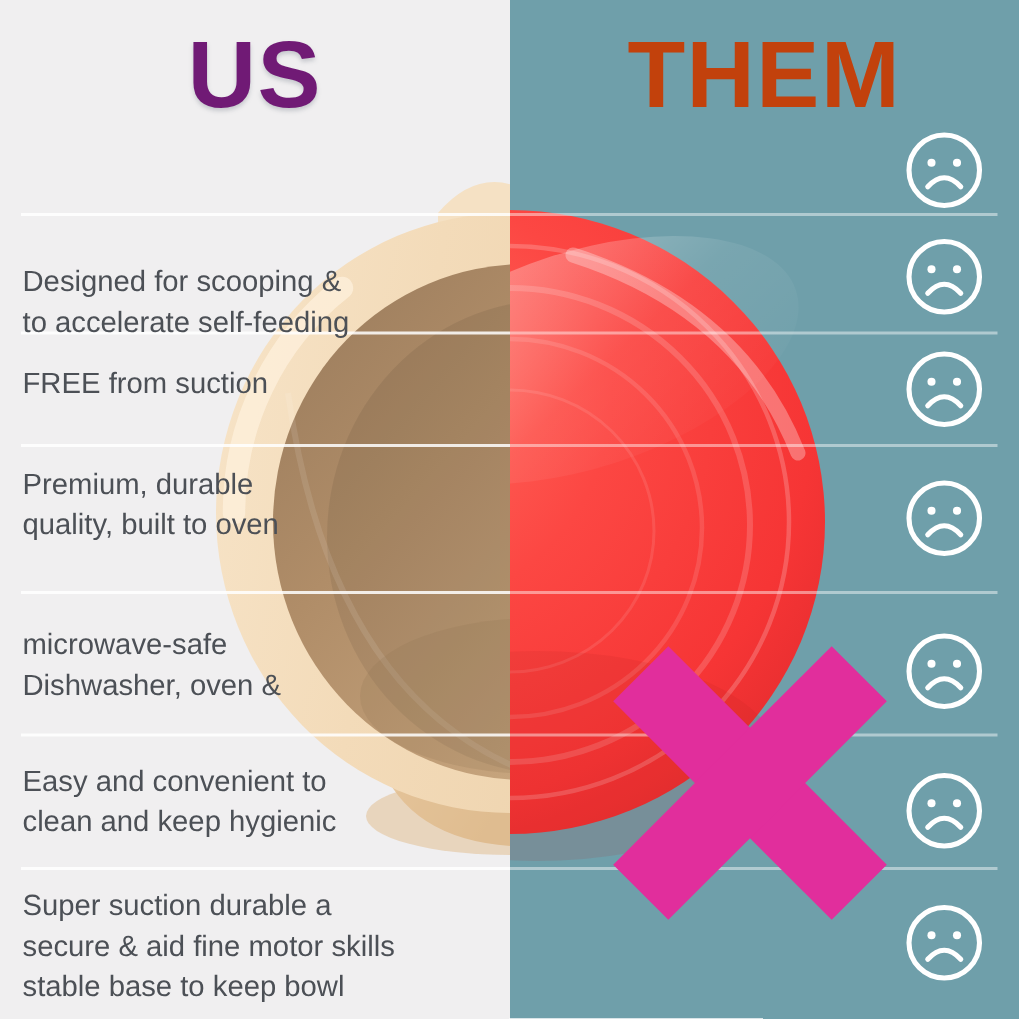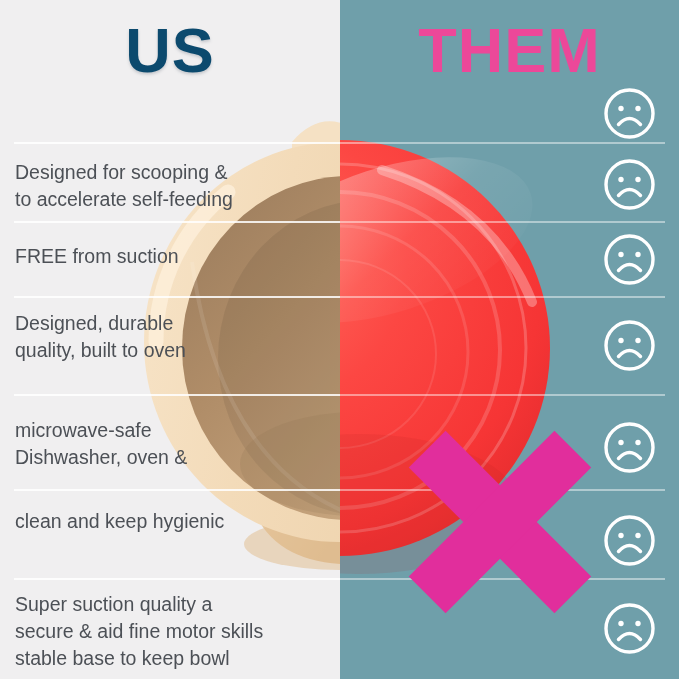--- a/index.html
+++ b/index.html
@@ -42,27 +42,27 @@
     height: 76px;
     line-height: 76px;
     font-size: 63px;
     font-weight: bold;
     letter-spacing: 1px;
     text-align: center;
   }
   #heading-us {
     left: 0;
     width: 340px;
-    color: #0c4a6e;
+    color: #701a75;
     text-shadow: 0 2px 3px rgba(120,130,140,0.35);
   }
   #heading-them {
     left: 340px;
     width: 339px;
-    color: #ec4899;
+    color: #c2410c;
   }
 
   
   .divider {
     position: absolute;
     left: 0;
     width: 679px;
     height: 2px;
     pointer-events: none;
   }
@@ -234,45 +234,46 @@
   </div>
   <div class="divider" style="top:489px">
     <span class="seg-left"></span>
     <span class="seg-right"></span>
   </div>
   <div class="divider" style="top:578px">
     <span class="seg-left"></span>
     <span class="seg-right"></span>
   </div>
 
-  <div class="feature" style="top:159px">
+  <div class="feature" style="top:175px">
     <span class="line">Designed for scooping &amp;</span>
     <span class="line">to accelerate self-feeding</span>
   </div>
 
   <div class="feature" style="top:243px">
     <span class="line">FREE from suction</span>
   </div>
 
   <div class="feature" style="top:310px">
-    <span class="line">Designed, durable</span>
+    <span class="line">Premium, durable</span>
     <span class="line">quality, built to oven</span>
   </div>
 
   <div class="feature" style="top:417px">
     <span class="line">microwave-safe</span>
     <span class="line">Dishwasher, oven &amp;</span>
   </div>
 
   <div class="feature" style="top:508px">
+    <span class="line">Easy and convenient to</span>
     <span class="line">clean and keep hygienic</span>
   </div>
 
   <div class="feature" style="top:591px">
-    <span class="line">Super suction quality a</span>
+    <span class="line">Super suction durable a</span>
     <span class="line">secure &amp; aid fine motor skills</span>
     <span class="line">stable base to keep bowl</span>
   </div>
 
   <div class="sad-face" style="top:86px">
     <svg viewBox="0 0 55 55" xmlns="http://www.w3.org/2000/svg">
       <circle cx="27.5" cy="27.5" r="23.5" fill="none" stroke="#ffffff" stroke-width="3.4"></circle>
       <circle cx="19" cy="22.5" r="2.7" fill="#ffffff"></circle>
       <circle cx="36" cy="22.5" r="2.7" fill="#ffffff"></circle>
       <path d="M16.5 38.5 q11 -12 22 0" fill="none" stroke="#ffffff" stroke-width="3.4" stroke-linecap="round"></path>

